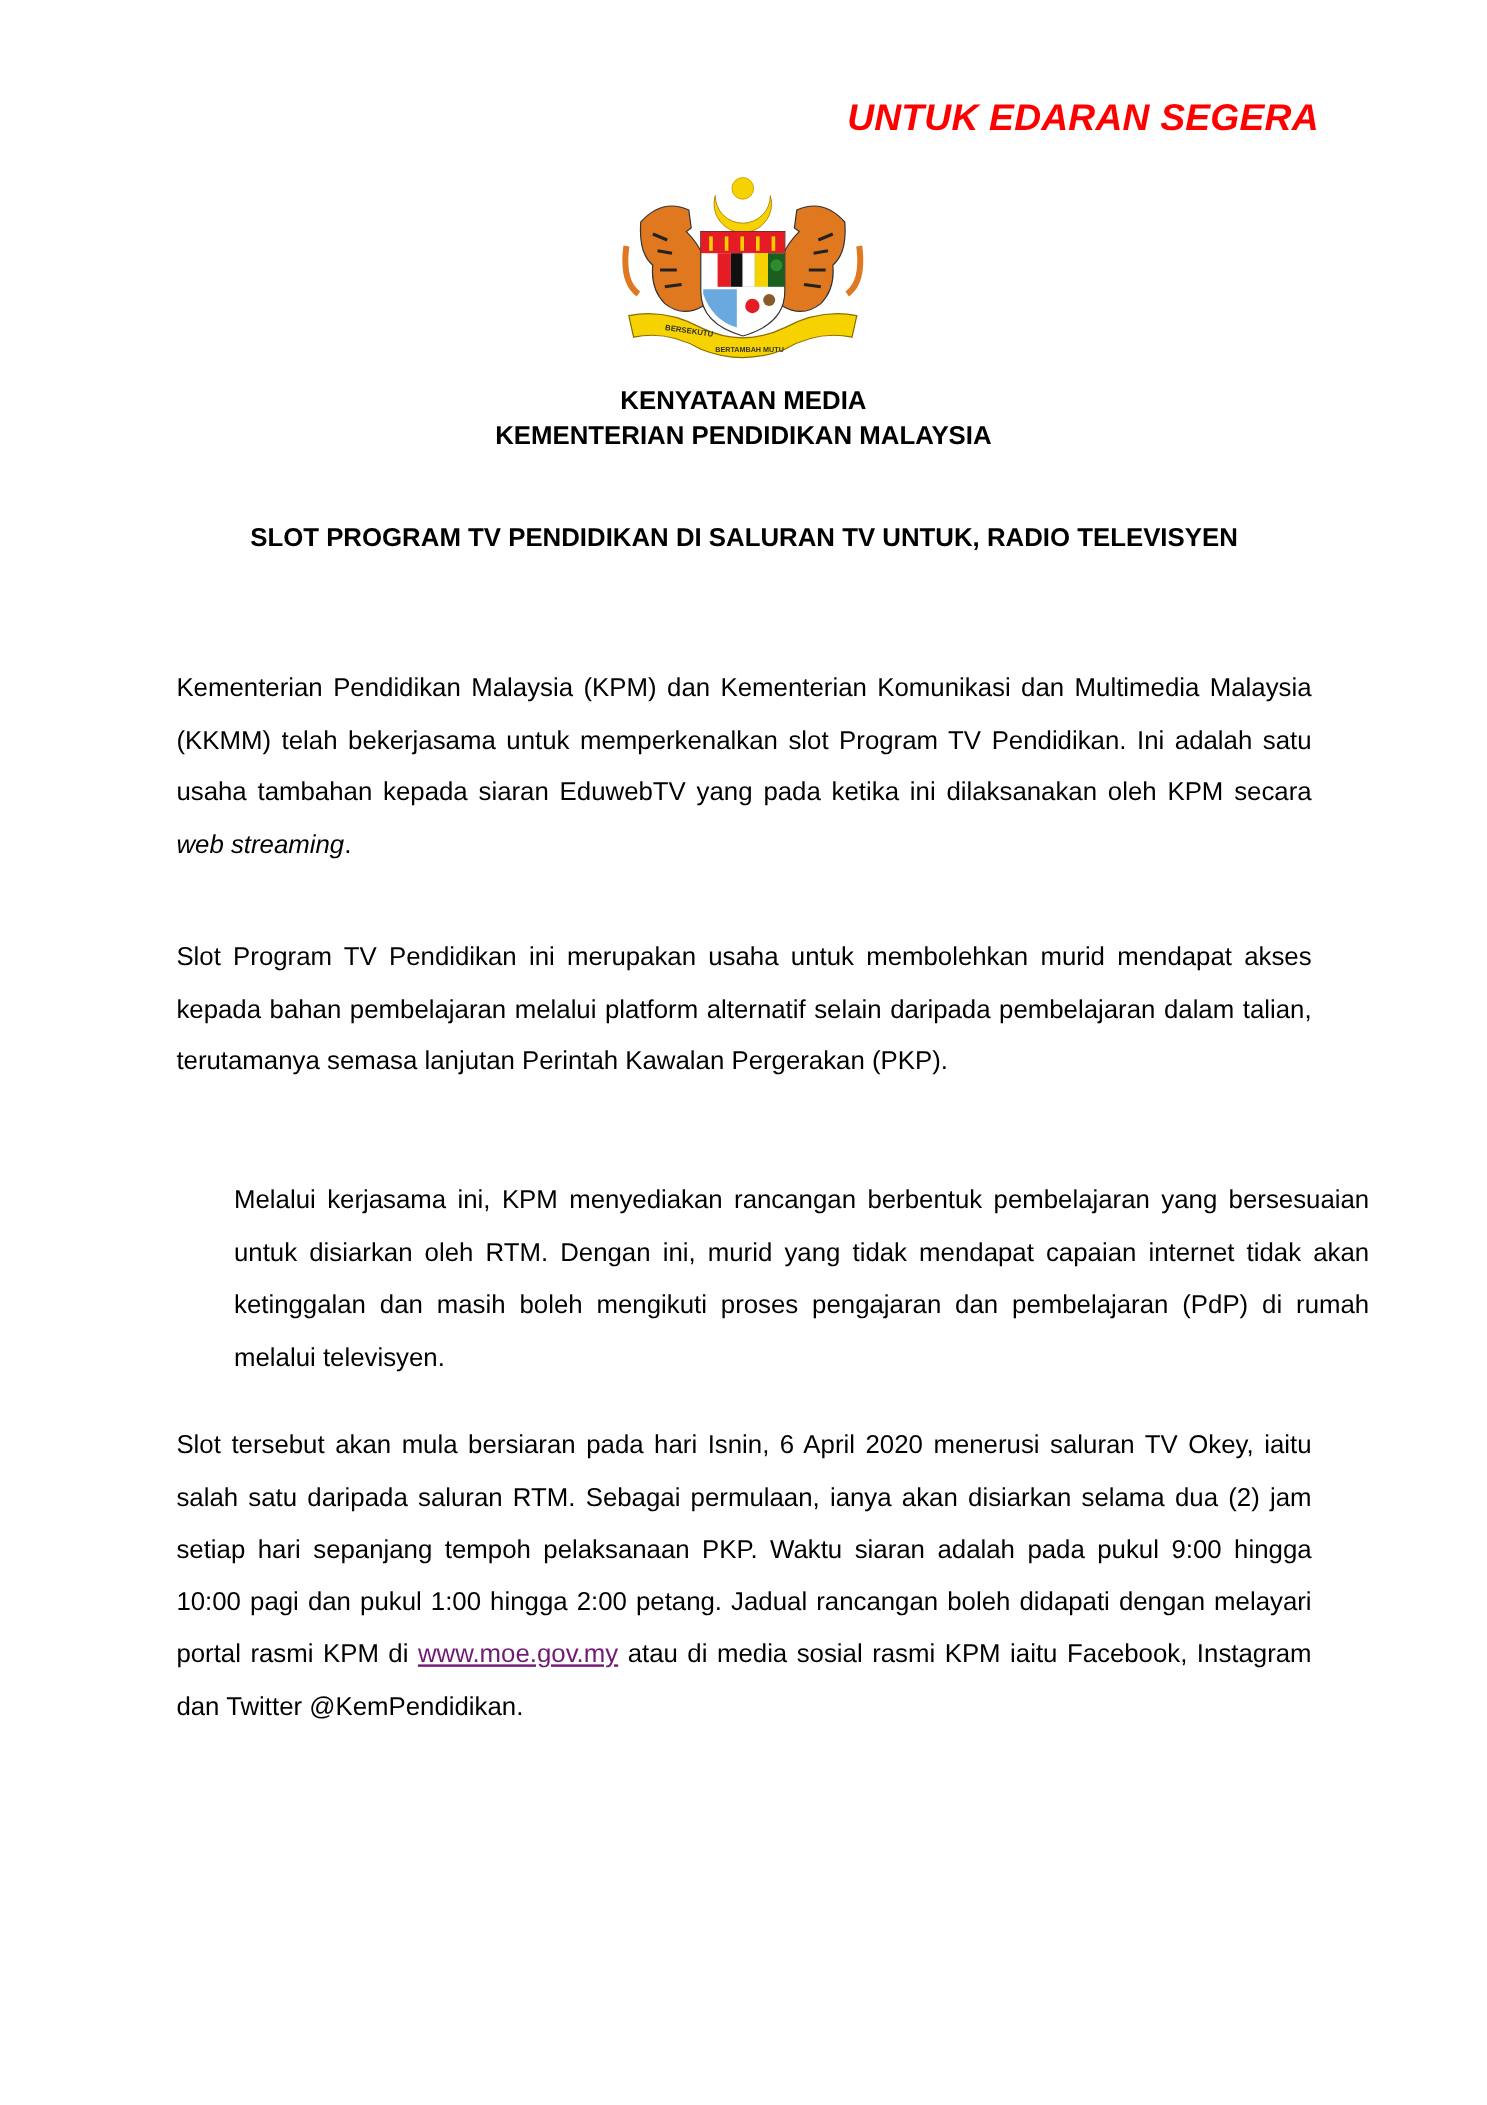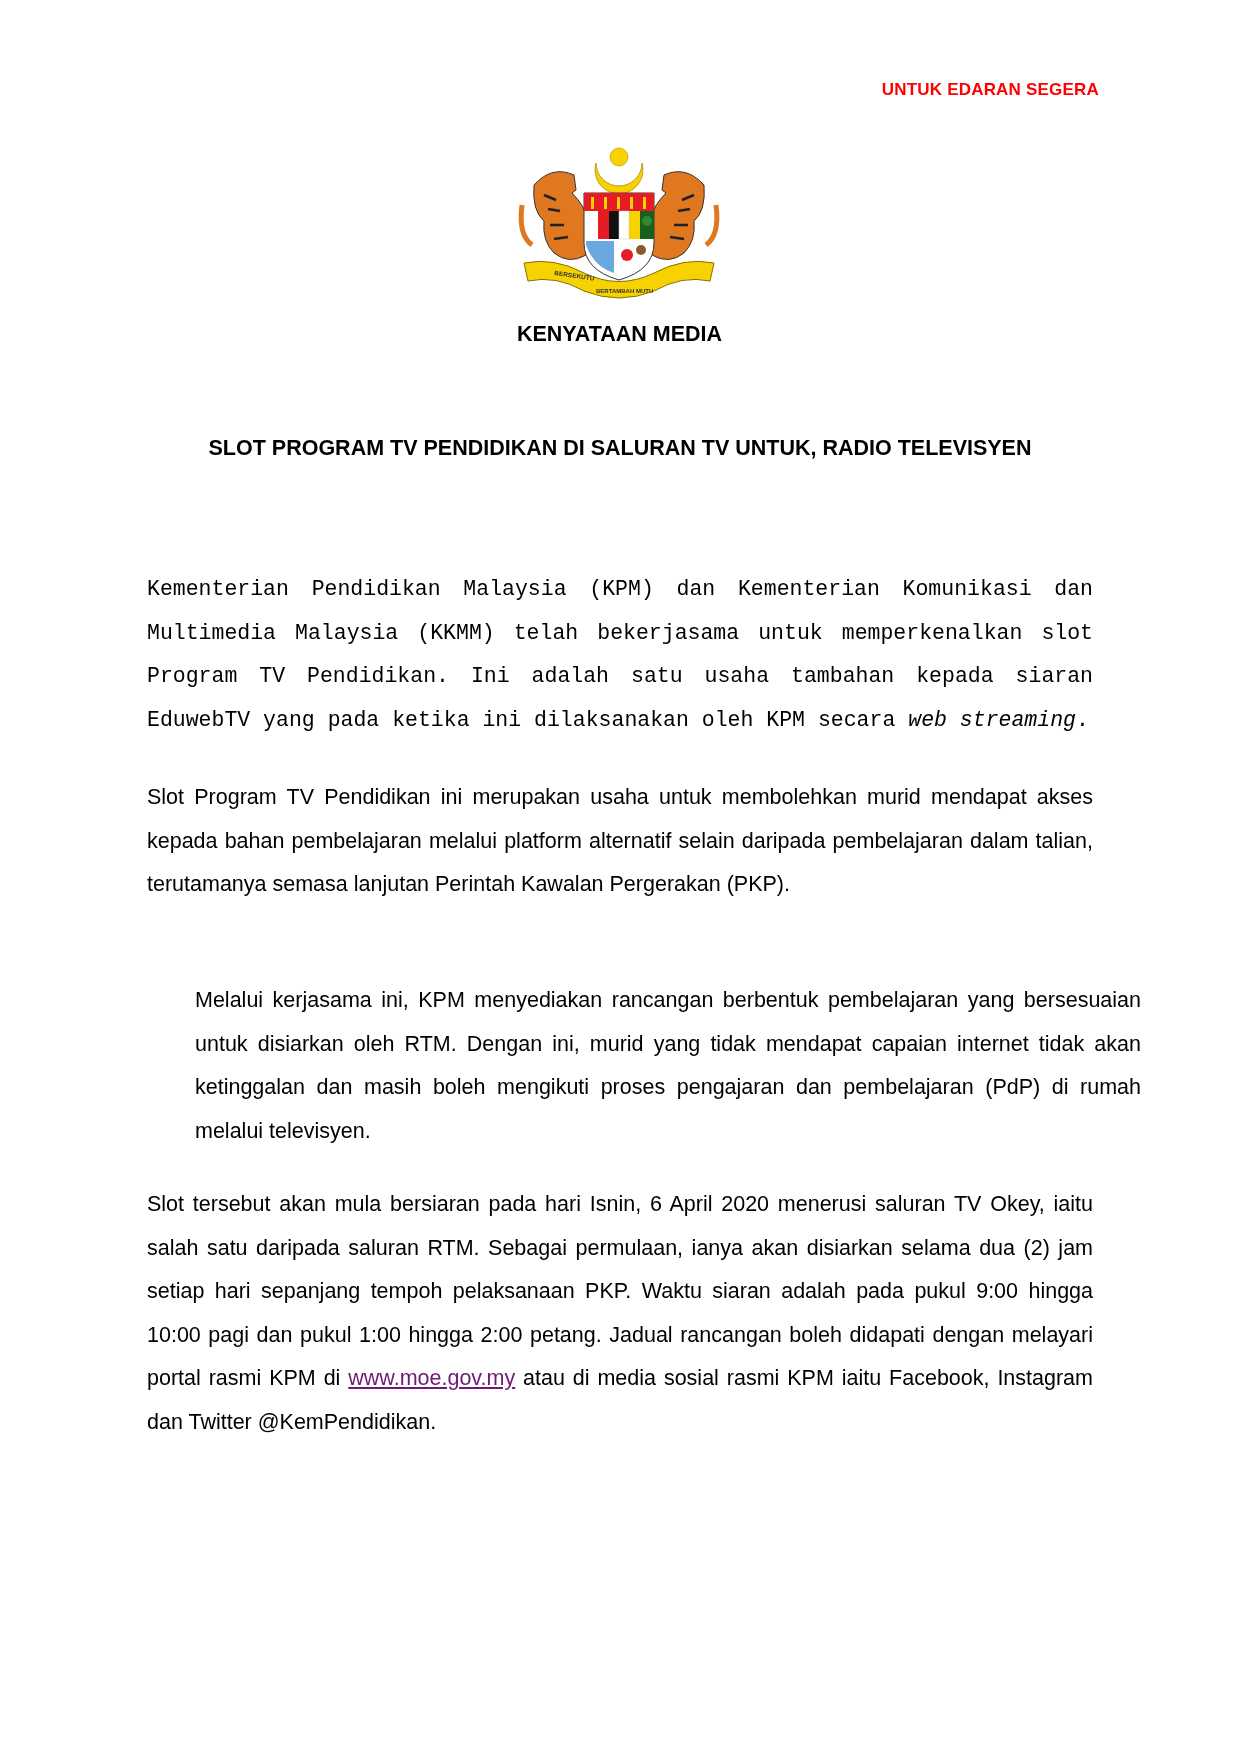--- a/index.html
+++ b/index.html
@@ -1,28 +1,28 @@
 <!DOCTYPE html>
 <html><head>
 <meta charset="utf-8">
 <style>
   html, body { margin: 0; padding: 0; background: #ffffff; }
   body { width: 1239px; height: 1754px; position: relative; overflow: hidden;
          font-family: "Liberation Sans", sans-serif; color: #000; }
   .urgent { position: absolute; top: 80px; right: 140px; color: #ff0000;
-            font-weight: bold; font-size: 17px; letter-spacing: 0.2px; }
+            font-weight: bold; font-style: italic; font-size: 31px; letter-spacing: 0.2px; }
   .crest { position: absolute; left: 514px; top: 145px; width: 210px; height: 155px; }
   .heading { position: absolute; left: 0; width: 1239px; text-align: center;
              font-weight: bold; font-size: 21.5px; line-height: 29px; }
   .h1 { top: 320px; }
   .title { position: absolute; left: 140px; width: 960px; top: 434px; text-align: center;
            font-weight: bold; font-size: 21.5px; line-height: 29px; }
   .body { position: absolute; left: 147px; width: 946px; font-size: 21.5px; line-height: 43.5px;
           text-align: justify; }
-  .p1 { top: 568px; font-family: Liberation Mono, monospace; }
+  .p1 { top: 552px; }
   .p2 { top: 776px; }
   .p3 { top: 979px; margin-left: 48px; }
   .p4 { top: 1183px; }
   .body p { margin: 0; }
   a.link { color: #701a75; text-decoration: underline; }
   em { font-style: italic; }
 </style>
 </head>
 <body>
 
@@ -69,20 +69,21 @@
 
   <g>
     <path d="M10 118 Q40 112 70 128 Q105 145 140 128 Q170 112 200 118 L196 136 Q168 130 140 146 Q105 160 70 146 Q42 130 14 136 Z" fill="#f6d300" stroke="#8a6d00" stroke-width="1"></path>
     <text x="40" y="130" font-size="6.5" font-family="Liberation Sans, sans-serif" font-weight="bold" fill="#333" transform="rotate(8 40 130)">BERSEKUTU</text>
     <text x="82" y="148" font-size="6" font-family="Liberation Sans, sans-serif" font-weight="bold" fill="#333">BERTAMBAH MUTU</text>
   </g>
 </svg>
 
 <div class="heading h1">
   <div>KENYATAAN MEDIA</div>
+  <div>KEMENTERIAN PENDIDIKAN MALAYSIA</div>
 </div>
 
 <div class="title">
   <div>SLOT PROGRAM TV PENDIDIKAN DI SALURAN TV UNTUK, RADIO TELEVISYEN</div>
 </div>
 
 <div class="body p1">
   <p><span>Kementerian Pendidikan Malaysia (KPM) dan Kementerian Komunikasi dan Multimedia Malaysia (KKMM) telah bekerjasama untuk memperkenalkan slot Program TV Pendidikan. Ini adalah satu usaha tambahan kepada siaran EduwebTV yang pada ketika ini dilaksanakan oleh KPM secara </span><em>web streaming</em><span>.</span></p>
 </div>
 

